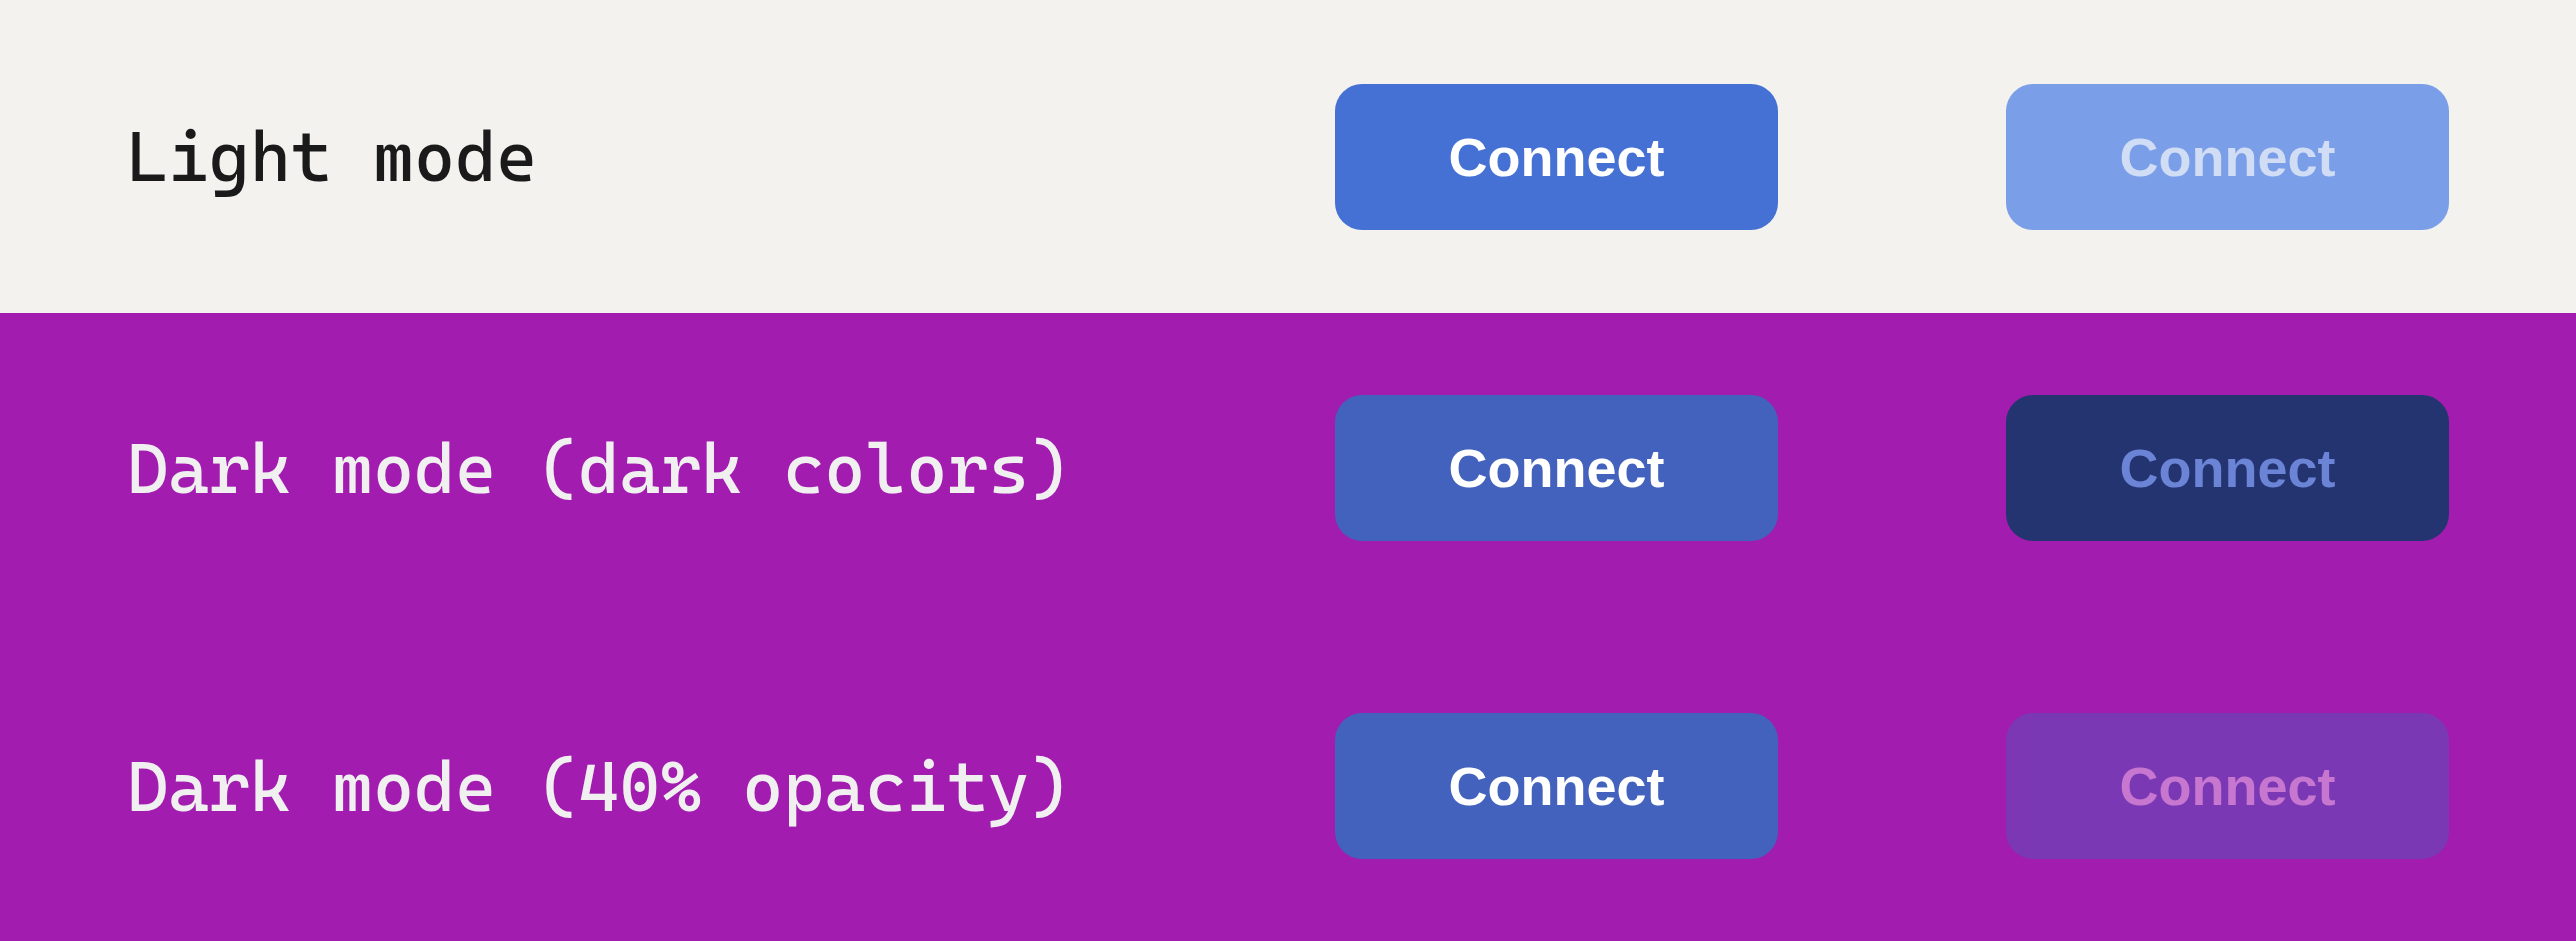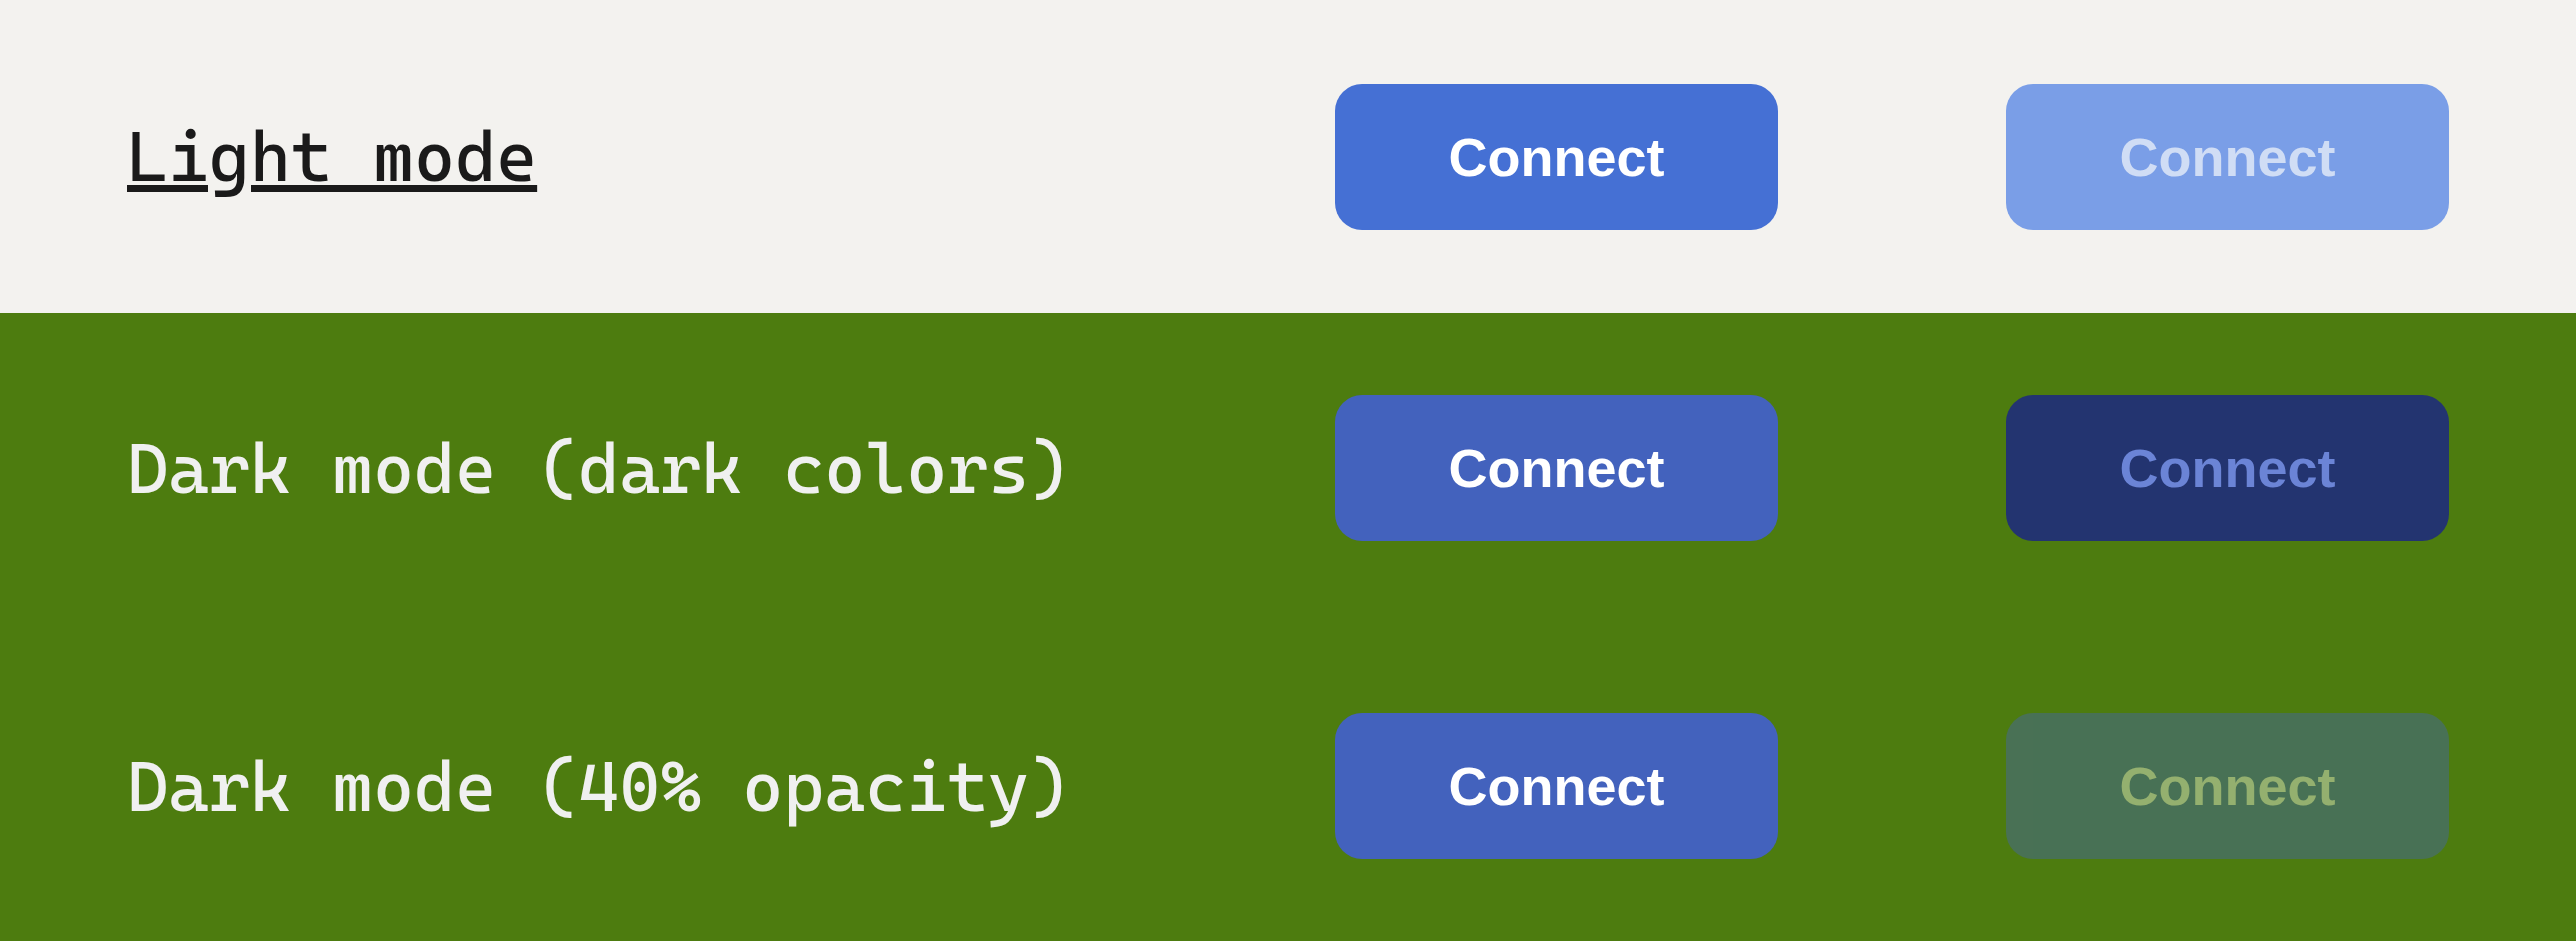--- a/index.html
+++ b/index.html
@@ -17,42 +17,41 @@
     .row {
       display: flex;
       align-items: center;
       padding: 0 127px;
     }
     .row-light {
       background-color: #f3f2ef;
       height: 313px;
     }
     .row-dark {
-      background-color: #4d7c0f;
+      background-color: #a21caf;
       flex: 1;
       display: flex;
       flex-direction: column;
       justify-content: space-around;
       gap: 8px;
     }
     .row-inner {
       display: flex;
       align-items: center;
       width: 100%;
       height: 50%;
     }
     .label {
       font-family: 'SF Mono', Monaco, 'Cascadia Code', 'Roboto Mono', Consolas, 'Courier New', monospace;
       font-size: 70px;
       font-weight: 400;
       flex: 1;
     }
     .label-light {
       color: #1a1a1a;
-      text-decoration: underline;
     }
     .label-dark {
       color: #f0f0f0;
     }
     .button-group {
       display: flex;
       gap: 228px;
       align-items: center;
     }
     .btn {

